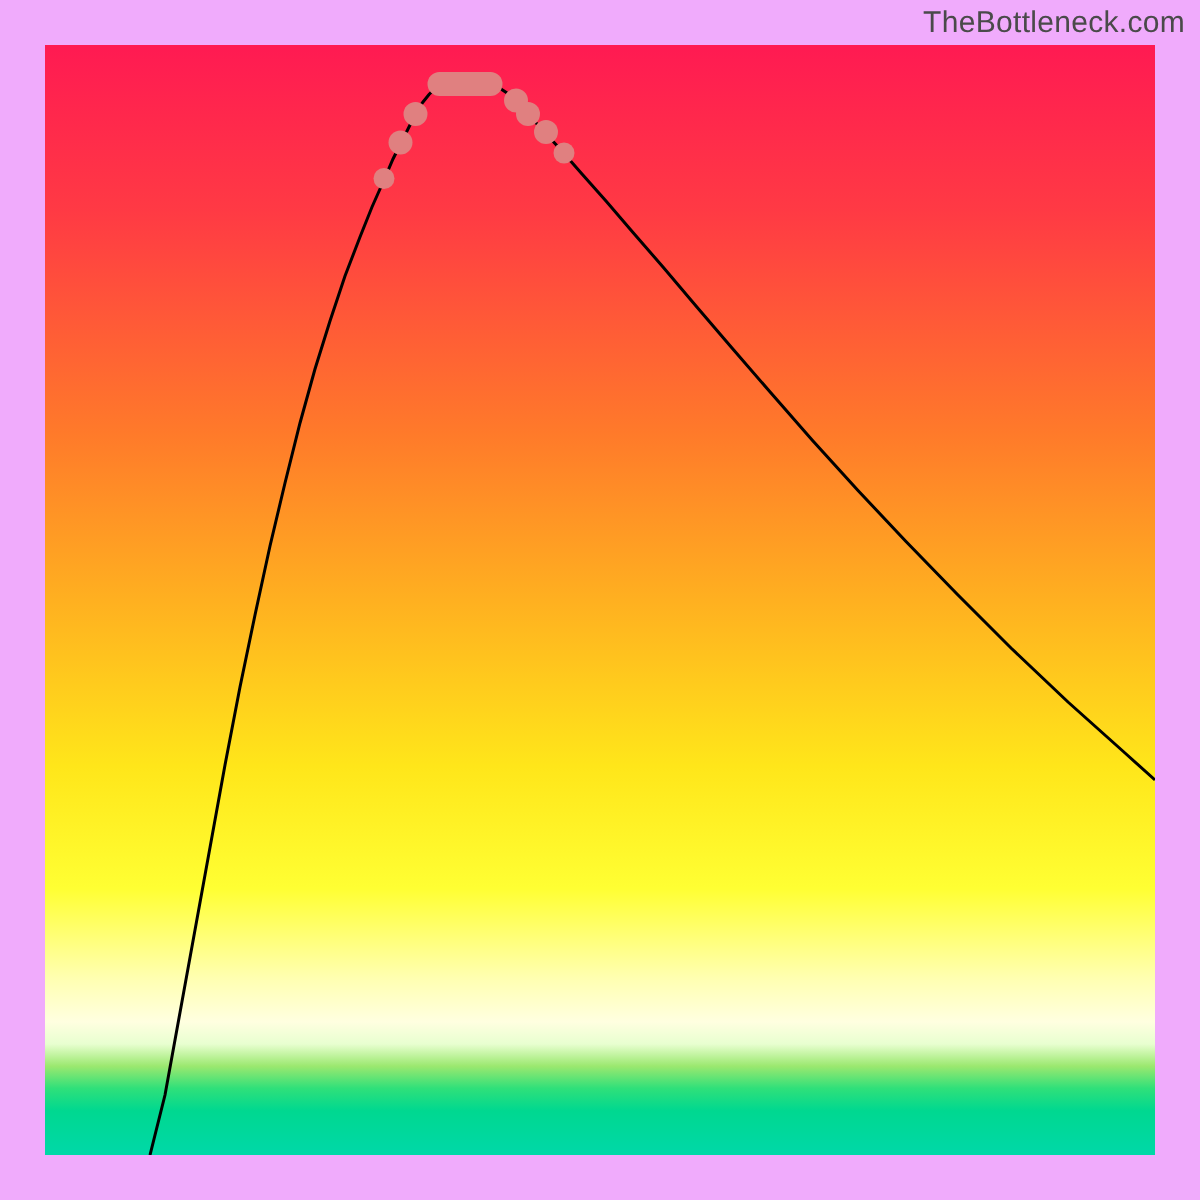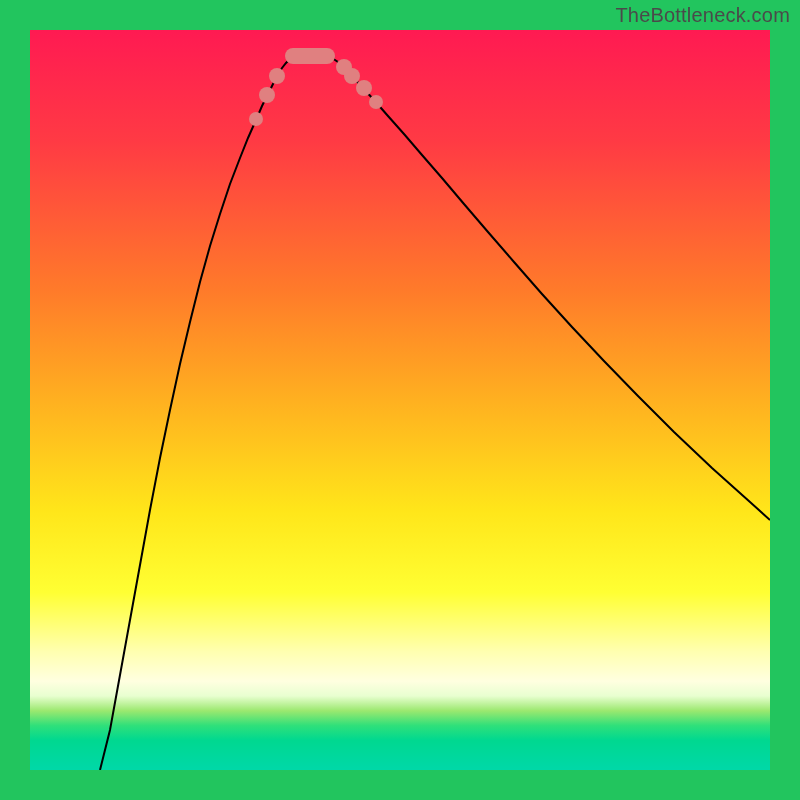--- a/index.html
+++ b/index.html
@@ -8,21 +8,21 @@
     width: 800px;
     height: 800px;
     background: #000;
     font-family: Arial, Helvetica, sans-serif;
     overflow: hidden;
   }
   .frame {
     position: relative;
     width: 800px;
     height: 800px;
-    background: #22c55e;
+    background: #f0abfc;
   }
   .plot {
     position: absolute;
     left: 30px;
     top: 30px;
     width: 740px;
     height: 740px;
     overflow: hidden;
   }
   .gradient {

